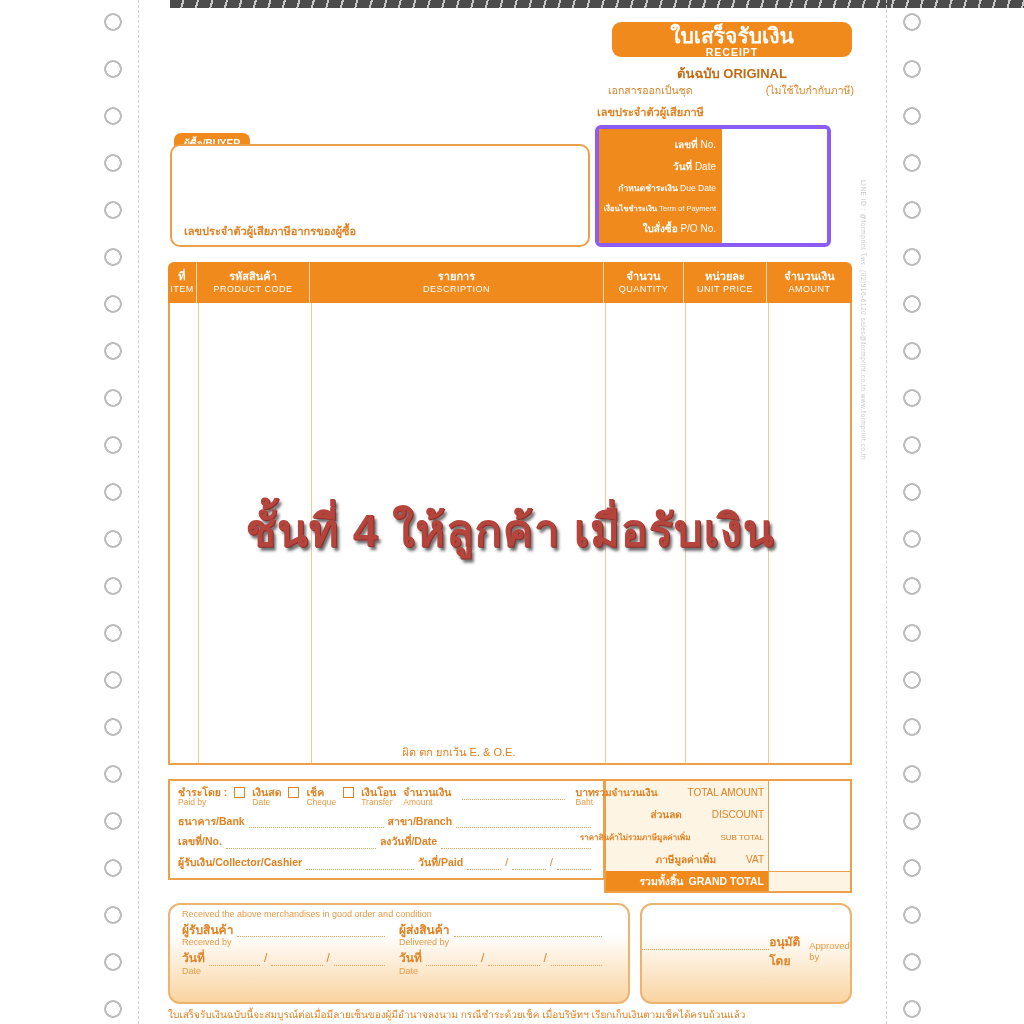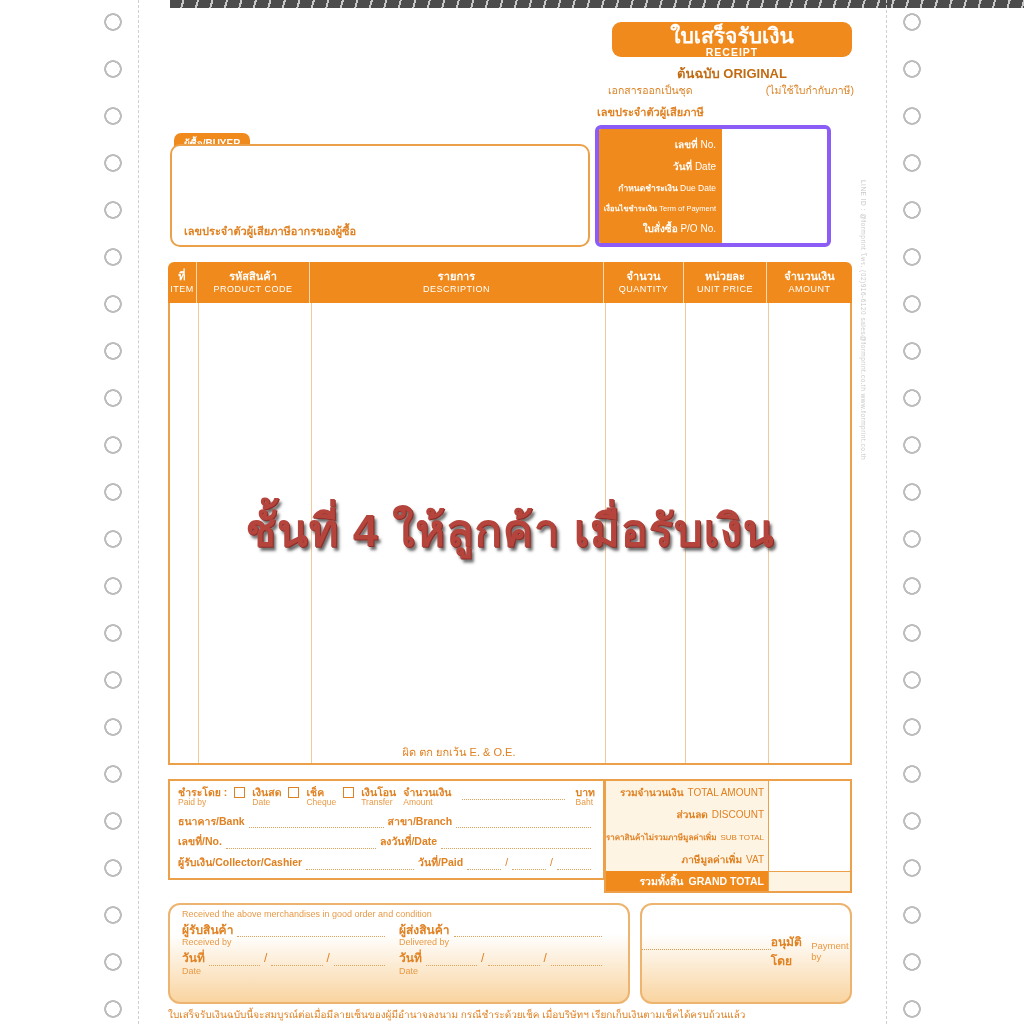--- a/index.html
+++ b/index.html
@@ -73,21 +73,21 @@
   .dots{flex:1;border-bottom:1px dotted #E2A45B;margin:0 4px;height:12px;}
   .dots.short{flex:0 0 34px;}
   .slash{font-weight:normal;}
 
   
   .tot-box{position:absolute;left:604px;top:779px;width:248px;height:114px;border:2px solid #EBA049;
     display:flex;flex-direction:column;background:#FDF4E4;}
   .tot-rows{flex:1;display:flex;flex-direction:column;}
   .tot-row{flex:1;display:flex;}
   .tot-label{width:162px;display:flex;align-items:center;justify-content:flex-end;padding-right:4px;
-    color:#E08122;font-size:10px;white-space:nowrap;}
+    color:#E08122;font-size:10px;white-space:nowrap;gap:26px;}
   .tot-label .th{font-weight:bold;margin-right:4px;}
   .tot-label.sm{font-size:8px;}
   .tot-value{flex:1;background:#fff;border-left:1px solid #EBA049;}
   .grand{height:20px;display:flex;}
   .grand .glabel{width:162px;background:#F18A1C;color:#fff;font-weight:bold;font-size:10.5px;
     display:flex;align-items:center;justify-content:flex-end;padding-right:4px;white-space:nowrap;}
   .grand .glabel .en{margin-left:5px;font-weight:bold;}
   .grand .gvalue{flex:1;border-left:1px solid #EBA049;border-top:1px solid #EBA049;background:#FDF4E4;}
 
   
@@ -333,18 +333,18 @@
           <span class="dots short" style="flex:1;"></span>
         </div>
         <div class="sub-en">Date</div>
       </div>
     </div>
   </div>
 
   <div class="appr-box">
     <div class="appr-dots"></div>
     <div class="appr-th">อนุมัติโดย</div>
-    <div class="appr-en">Payment by</div>
+    <div class="appr-en">Approved by</div>
   </div>
 
   <div class="footnote">ใบเสร็จรับเงินฉบับนี้จะสมบูรณ์ต่อเมื่อมีลายเซ็นของผู้มีอำนาจลงนาม กรณีชำระด้วยเช็ค เมื่อบริษัทฯ เรียกเก็บเงินตามเช็คได้ครบถ้วนแล้ว</div>
 
 </div>
 
 </body></html>

